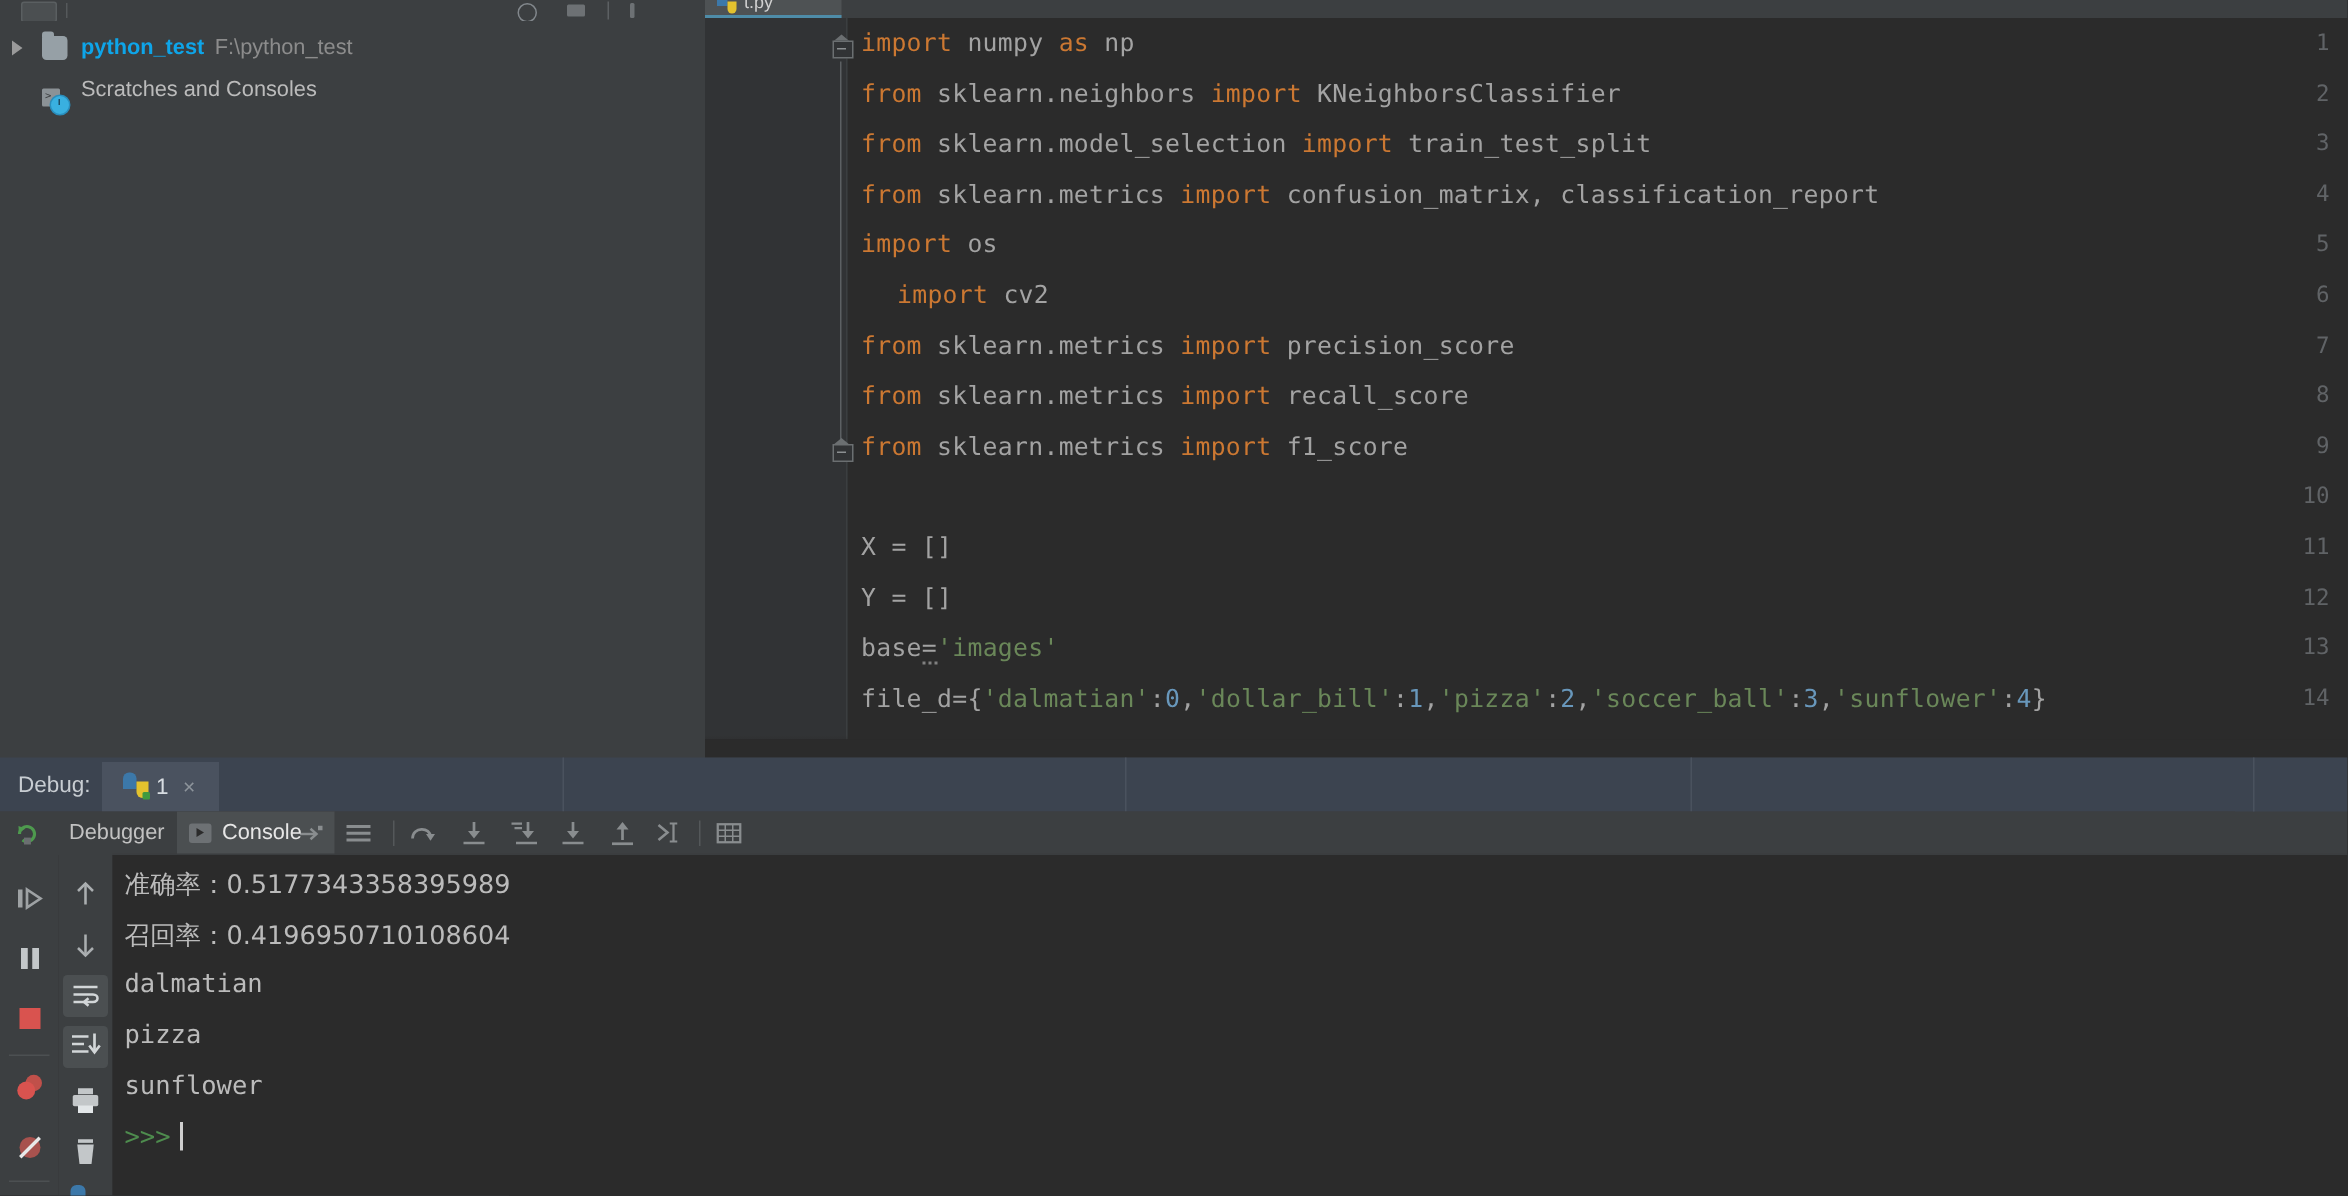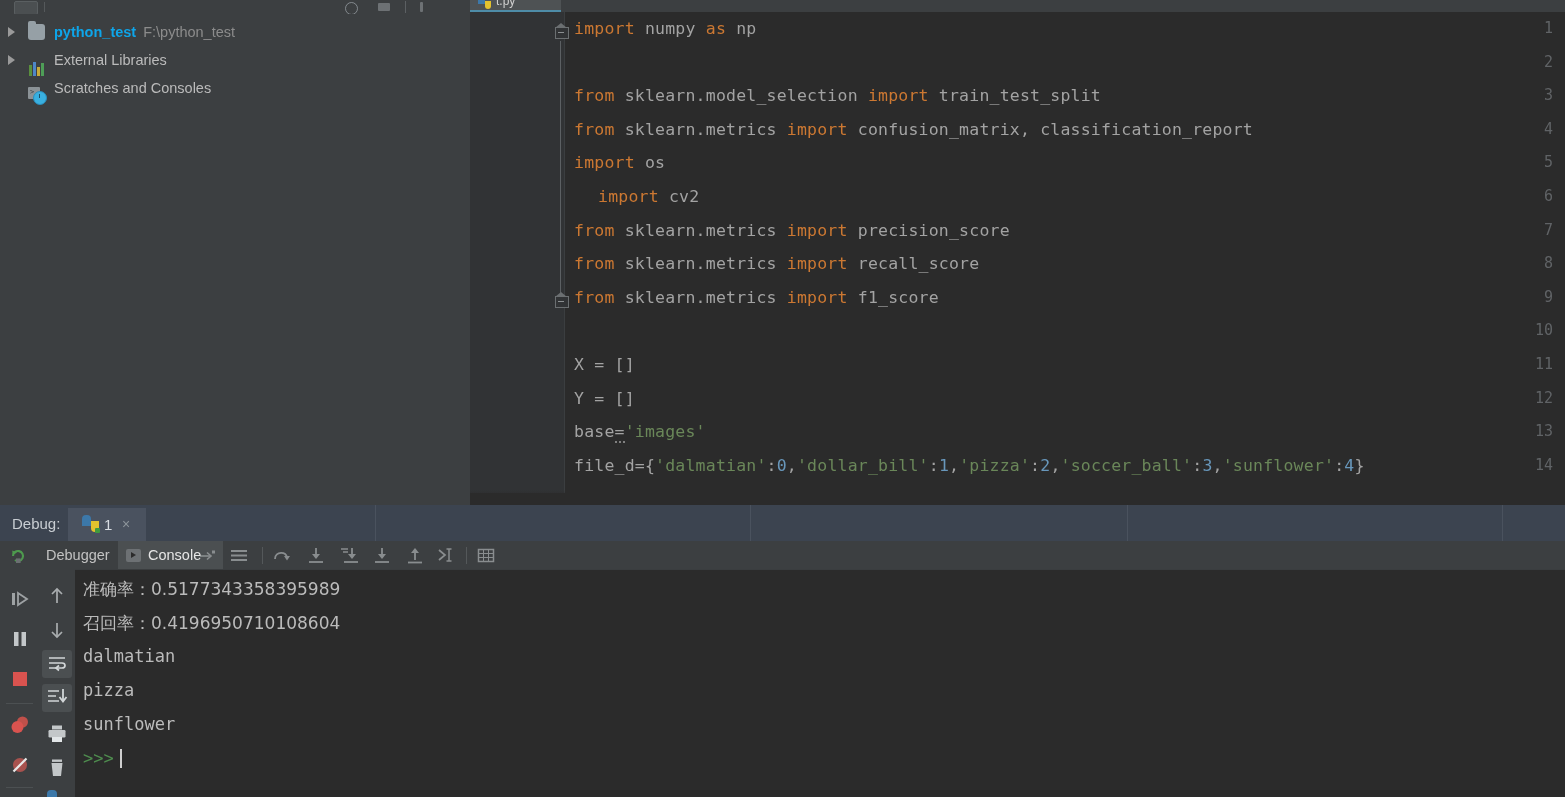--- a/index.html
+++ b/index.html
@@ -160,25 +160,20 @@
     <div class="tree">
 
       <div class="tree-row">
         <span class="tw r1"></span>
         <span class="ticon folder" style="left:28px"></span>
         <span class="tree-label">
           <span class="tlabel-bold">python_test</span><span class="tpath">F:\python_test</span>
         </span>
       </div>
 
-      <div class="tree-row">
-        <span class="tw r2"></span>
-        <span class="ticon libs" style="left:29px;top:8px;height:14px;width:15px"><i></i><i></i><i></i><i></i></span>
-        <span class="tree-label">External Libraries</span>
-      </div>
 
       <div class="tree-row">
         <span class="ticon scr" style="left:28px;top:7px">
           <span class="pg">
               <s>&gt;</s>
             </span><span class="clk"></span>
         </span>
         <span class="tree-label">Scratches and Consoles</span>
       </div>
 
@@ -224,20 +219,21 @@
           <div class="gutter-line" style="top: 242.2px;">8</div>
           <div class="gutter-line" style="top: 275.8px;">9</div>
           <div class="gutter-line" style="top: 309.4px;">10</div>
           <div class="gutter-line" style="top: 343px;">11</div>
           <div class="gutter-line" style="top: 376.6px;">12</div>
           <div class="gutter-line" style="top: 410.2px;">13</div>
           <div class="gutter-line" style="top: 443.8px;">14</div>
         </div>
       <div class="code" id="code-lines">
           <div class="cline" style="top: 7px;"><span class="kw">import</span><span class="pl"> numpy </span><span class="kw">as</span><span class="pl"> np</span></div>
+          <div class="cline" style="top: 40.6px;"><span class="kw">from</span><span class="pl"> sklearn.neighbors </span><span class="kw">import</span><span class="pl"> KNeighborsClassifier</span></div>
           <div class="cline" style="top: 74.2px;"><span class="kw">from</span><span class="pl"> sklearn.model_selection </span><span class="kw">import</span><span class="pl"> train_test_split</span></div>
           <div class="cline" style="top: 107.8px;"><span class="kw">from</span><span class="pl"> sklearn.metrics </span><span class="kw">import</span><span class="pl"> confusion_matrix, classification_report</span></div>
           <div class="cline" style="top: 141.4px;"><span class="kw">import</span><span class="pl"> os</span></div>
           <div class="cline" style="top: 175px; margin-left: 24px;"><span class="kw">import</span><span class="pl"> cv2</span></div>
           <div class="cline" style="top: 208.6px;"><span class="kw">from</span><span class="pl"> sklearn.metrics </span><span class="kw">import</span><span class="pl"> precision_score</span></div>
           <div class="cline" style="top: 242.2px;"><span class="kw">from</span><span class="pl"> sklearn.metrics </span><span class="kw">import</span><span class="pl"> recall_score</span></div>
           <div class="cline" style="top: 275.8px;"><span class="kw">from</span><span class="pl"> sklearn.metrics </span><span class="kw">import</span><span class="pl"> f1_score</span></div>
           <div class="cline" style="top: 309.4px;"></div>
           <div class="cline" style="top: 343px;"><span class="pl">X = []</span></div>
           <div class="cline" style="top: 376.6px;"><span class="pl">Y = []</span></div>

